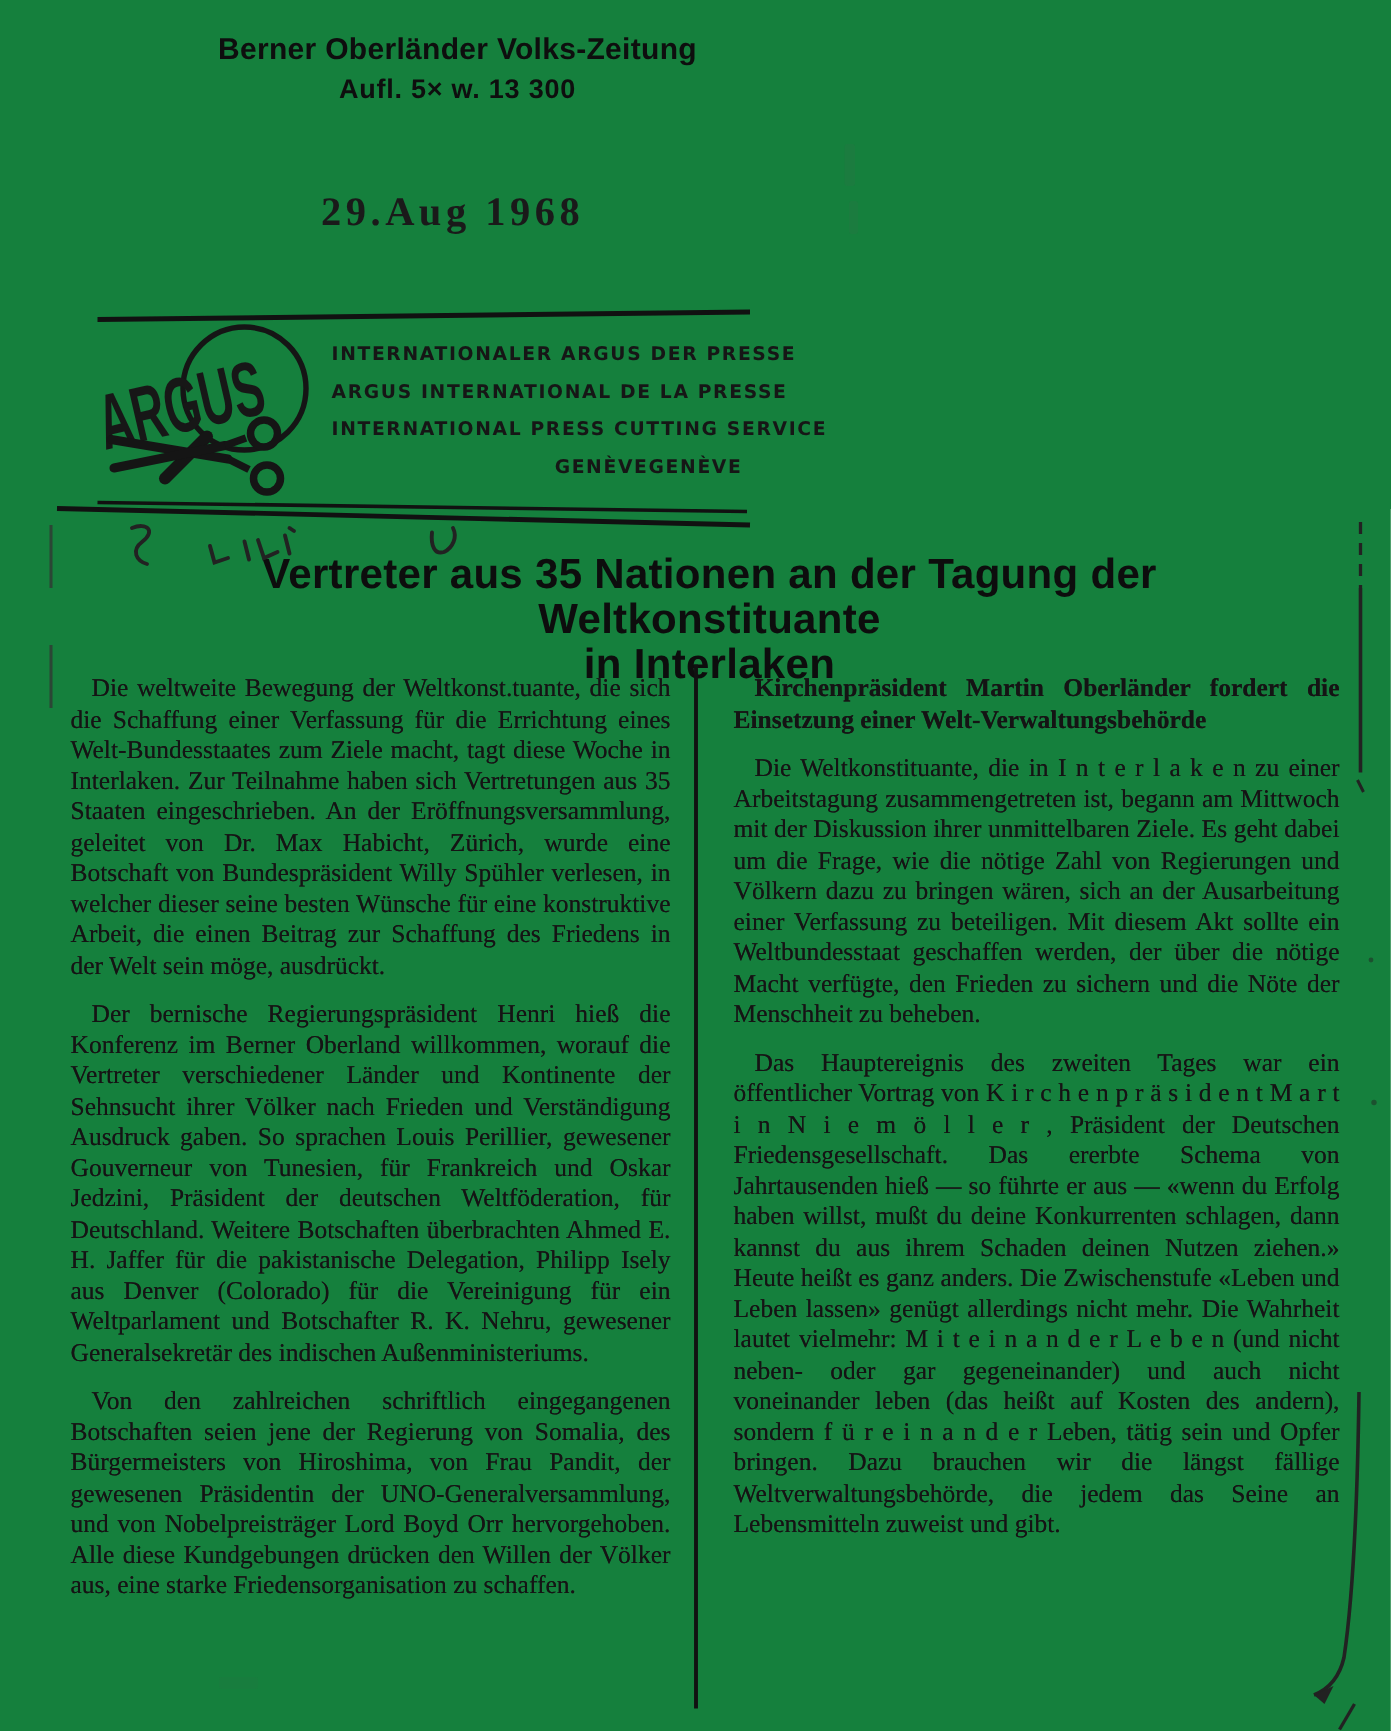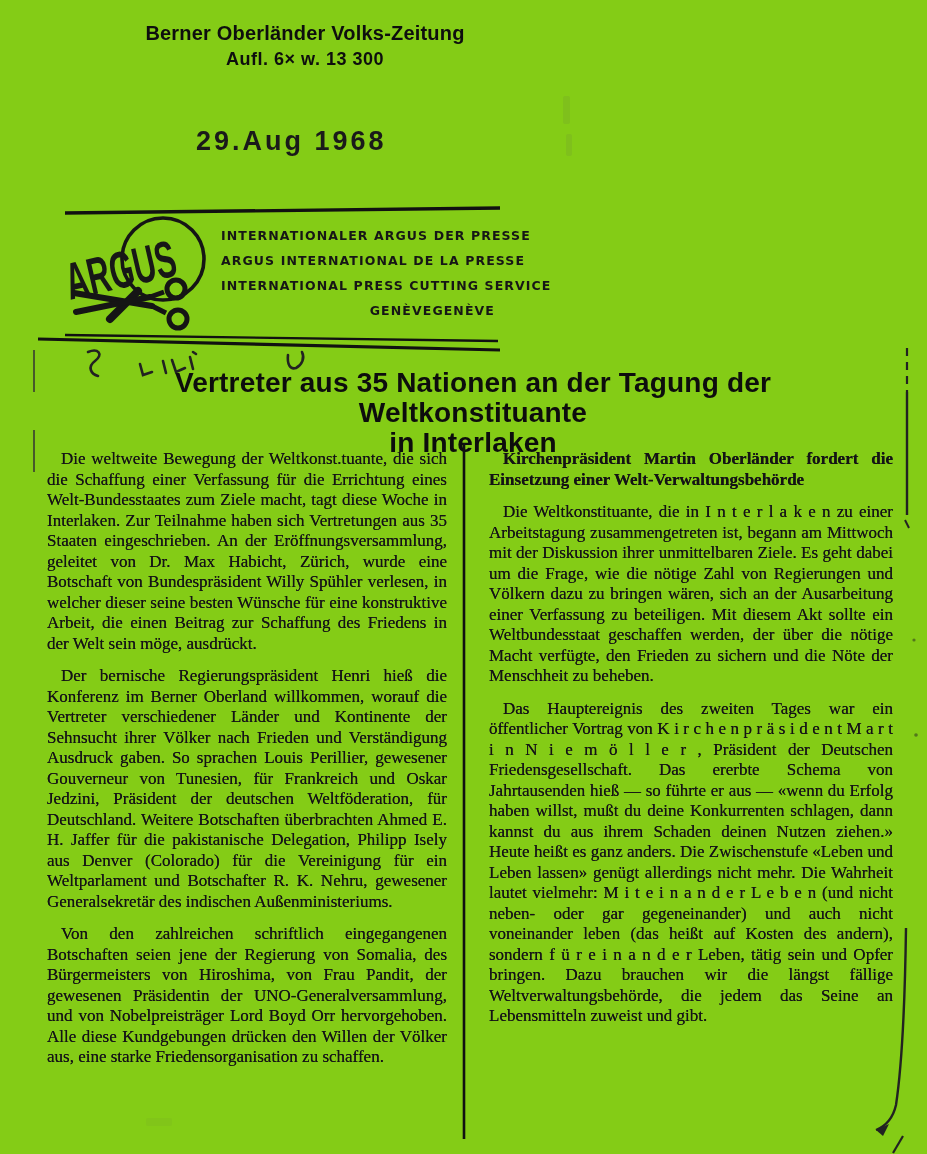--- a/index.html
+++ b/index.html
@@ -1,32 +1,32 @@
 <!DOCTYPE html>
 <html><head>
 <meta charset="utf-8">
 <style>
   html,body { margin:0; padding:0; }
   .page {
     position:relative; width:927px; height:1154px;
-    background:#84cc16; color:#141414; overflow:hidden;
+    background:#15803d; color:#141414; overflow:hidden;
     font-family:"Liberation Serif", serif;
   }
   
   .pub {
     position:absolute; left:120px; top:20px; width:370px;
     text-align:center; font-family:"Liberation Sans", sans-serif;
     font-weight:bold; color:#0e0e0e;
   }
   .pub-name { font-size:20px; line-height:26px; letter-spacing:0.2px; }
   .pub-loc  { font-size:20px; line-height:26px; }
   .pub-circ { font-size:18px; line-height:26px; letter-spacing:0.5px; }
   .datestamp {
-    position:absolute; left:196px; top:126px;
-    font-family:Liberation Sans, sans-serif; font-weight:bold;
+    position:absolute; left:214px; top:126px;
+    font-family:Liberation Serif, serif; font-weight:bold;
     font-size:27px; letter-spacing:3px; color:#1a1a1a;
   }
   
   .argus-text {
     position:absolute; left:221px; top:228px; width:274px;
     font-family:"DejaVu Sans", sans-serif; font-weight:bold;
     font-size:12.5px; letter-spacing:1.1px; color:#161616;
   }
   .argus-text .ln { margin-bottom:10px; white-space:nowrap; }
   .argus-cities { display:flex; justify-content:flex-end; }
@@ -55,21 +55,21 @@
   .overlay { position:absolute; left:0; top:0; pointer-events:none; }
   .smudge { position:absolute; background:#555; opacity:0.10; border-radius:2px; }
 </style>
 </head>
 <body>
 
 <div class="page">
 
   <div class="pub">
     <div class="pub-name">Berner Oberländer Volks-Zeitung</div>
-    <div class="pub-circ">Aufl. 6× w. 13 300</div>
+    <div class="pub-circ">Aufl. 5× w. 13 300</div>
   </div>
 
   <div class="datestamp">29.Aug 1968</div>
 
   <div class="argus-text">
     <div class="ln">INTERNATIONALER ARGUS DER PRESSE</div>
     <div class="ln">ARGUS INTERNATIONAL DE LA PRESSE</div>
     <div class="ln">INTERNATIONAL PRESS CUTTING SERVICE</div>
     <div class="argus-cities">
       <span>GENÈVE</span>

